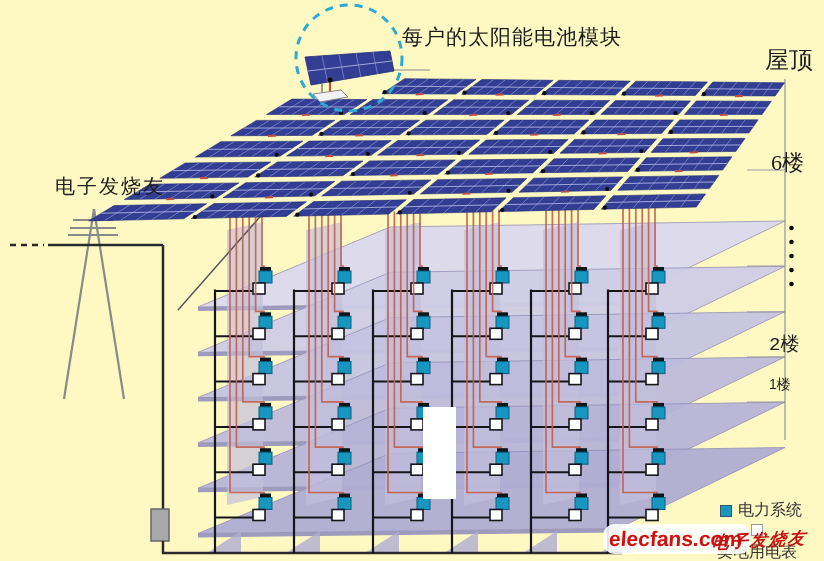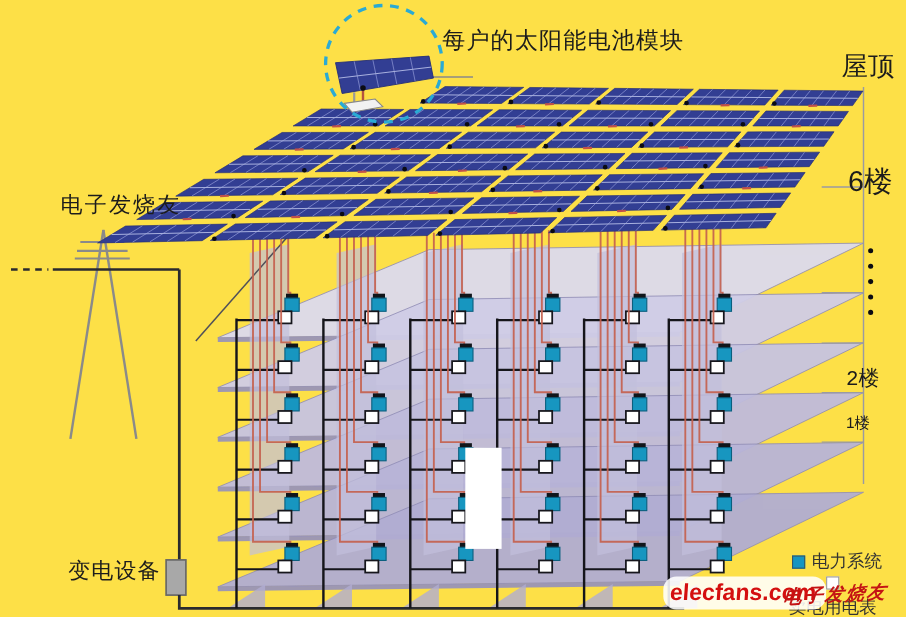--- a/index.html
+++ b/index.html
@@ -1,23 +1,23 @@
 <!DOCTYPE html>
 <html><head>
 <meta charset="utf-8">
 <style>
   html,body{margin:0;padding:0;background:#fff;}
-  .stage{position:relative;width:824px;height:561px;background:#fde047;overflow:hidden;
+  .stage{position:relative;width:824px;height:561px;background:#fef9c3;overflow:hidden;
          font-family:"Liberation Sans","DejaVu Sans",sans-serif;}
   .stage svg{position:absolute;left:0;top:0;}
   .lbl{position:absolute;color:#1c1c1c;white-space:nowrap;}
   .lbl-module{left:402px;top:23px;font-size:21px;letter-spacing:1px;}
   .lbl-power{left:55px;top:173px;font-size:20px;letter-spacing:2px;}
   .lbl-roof{left:765px;top:44px;font-size:24px;font-family:Liberation Serif, serif;}
-  .lbl-f6{left:771px;top:148px;font-size:26px;}
+  .lbl-f6{left:771px;top:148px;font-size:22px;font-family:Liberation Serif, serif;}
   .lbl-f2{left:769px;top:331px;font-size:19px;font-family:Liberation Mono, monospace;}
   .lbl-f1{left:769px;top:376px;font-size:14px;}
   .lbl-sub{left:62px;top:505px;font-size:20px;letter-spacing:1px;}
   .legend-row{position:absolute;display:flex;align-items:center;gap:6px;font-size:16px;color:#333;}
   .legend-1{left:720px;top:500px;}
   .legend-2{left:717px;top:524px;flex-direction:column;}
   .lg-marker{width:10px;height:10px;flex:0 0 auto;}
   .lg-filled{background:#1796c0;border:1px solid #31586b;}
   .lg-open{background:#fff;border:1px solid #999;}
   .wm-bg{position:absolute;left:603px;top:524px;width:148px;height:30px;background:rgba(255,255,255,.88);
@@ -642,21 +642,20 @@
         <rect x="423" y="407" width="33" height="92" fill="#fff"></rect>
       </g>
   </svg>
 
   <div class="lbl lbl-module">每户的太阳能电池模块</div>
   <div class="lbl lbl-power">电子发烧友</div>
   <div class="lbl lbl-roof">屋顶</div>
   <div class="lbl lbl-f6">6楼</div>
   <div class="lbl lbl-f2">2楼</div>
   <div class="lbl lbl-f1">1楼</div>
-  <div class="lbl lbl-sub">变电设备</div>
 
   <div class="legend-row legend-1">
     <span class="lg-marker lg-filled"></span>
     <span>电力系统</span>
   </div>
   <div class="legend-row legend-2">
     <span class="lg-marker lg-open"></span>
     <span>卖电用电表</span>
   </div>
 

